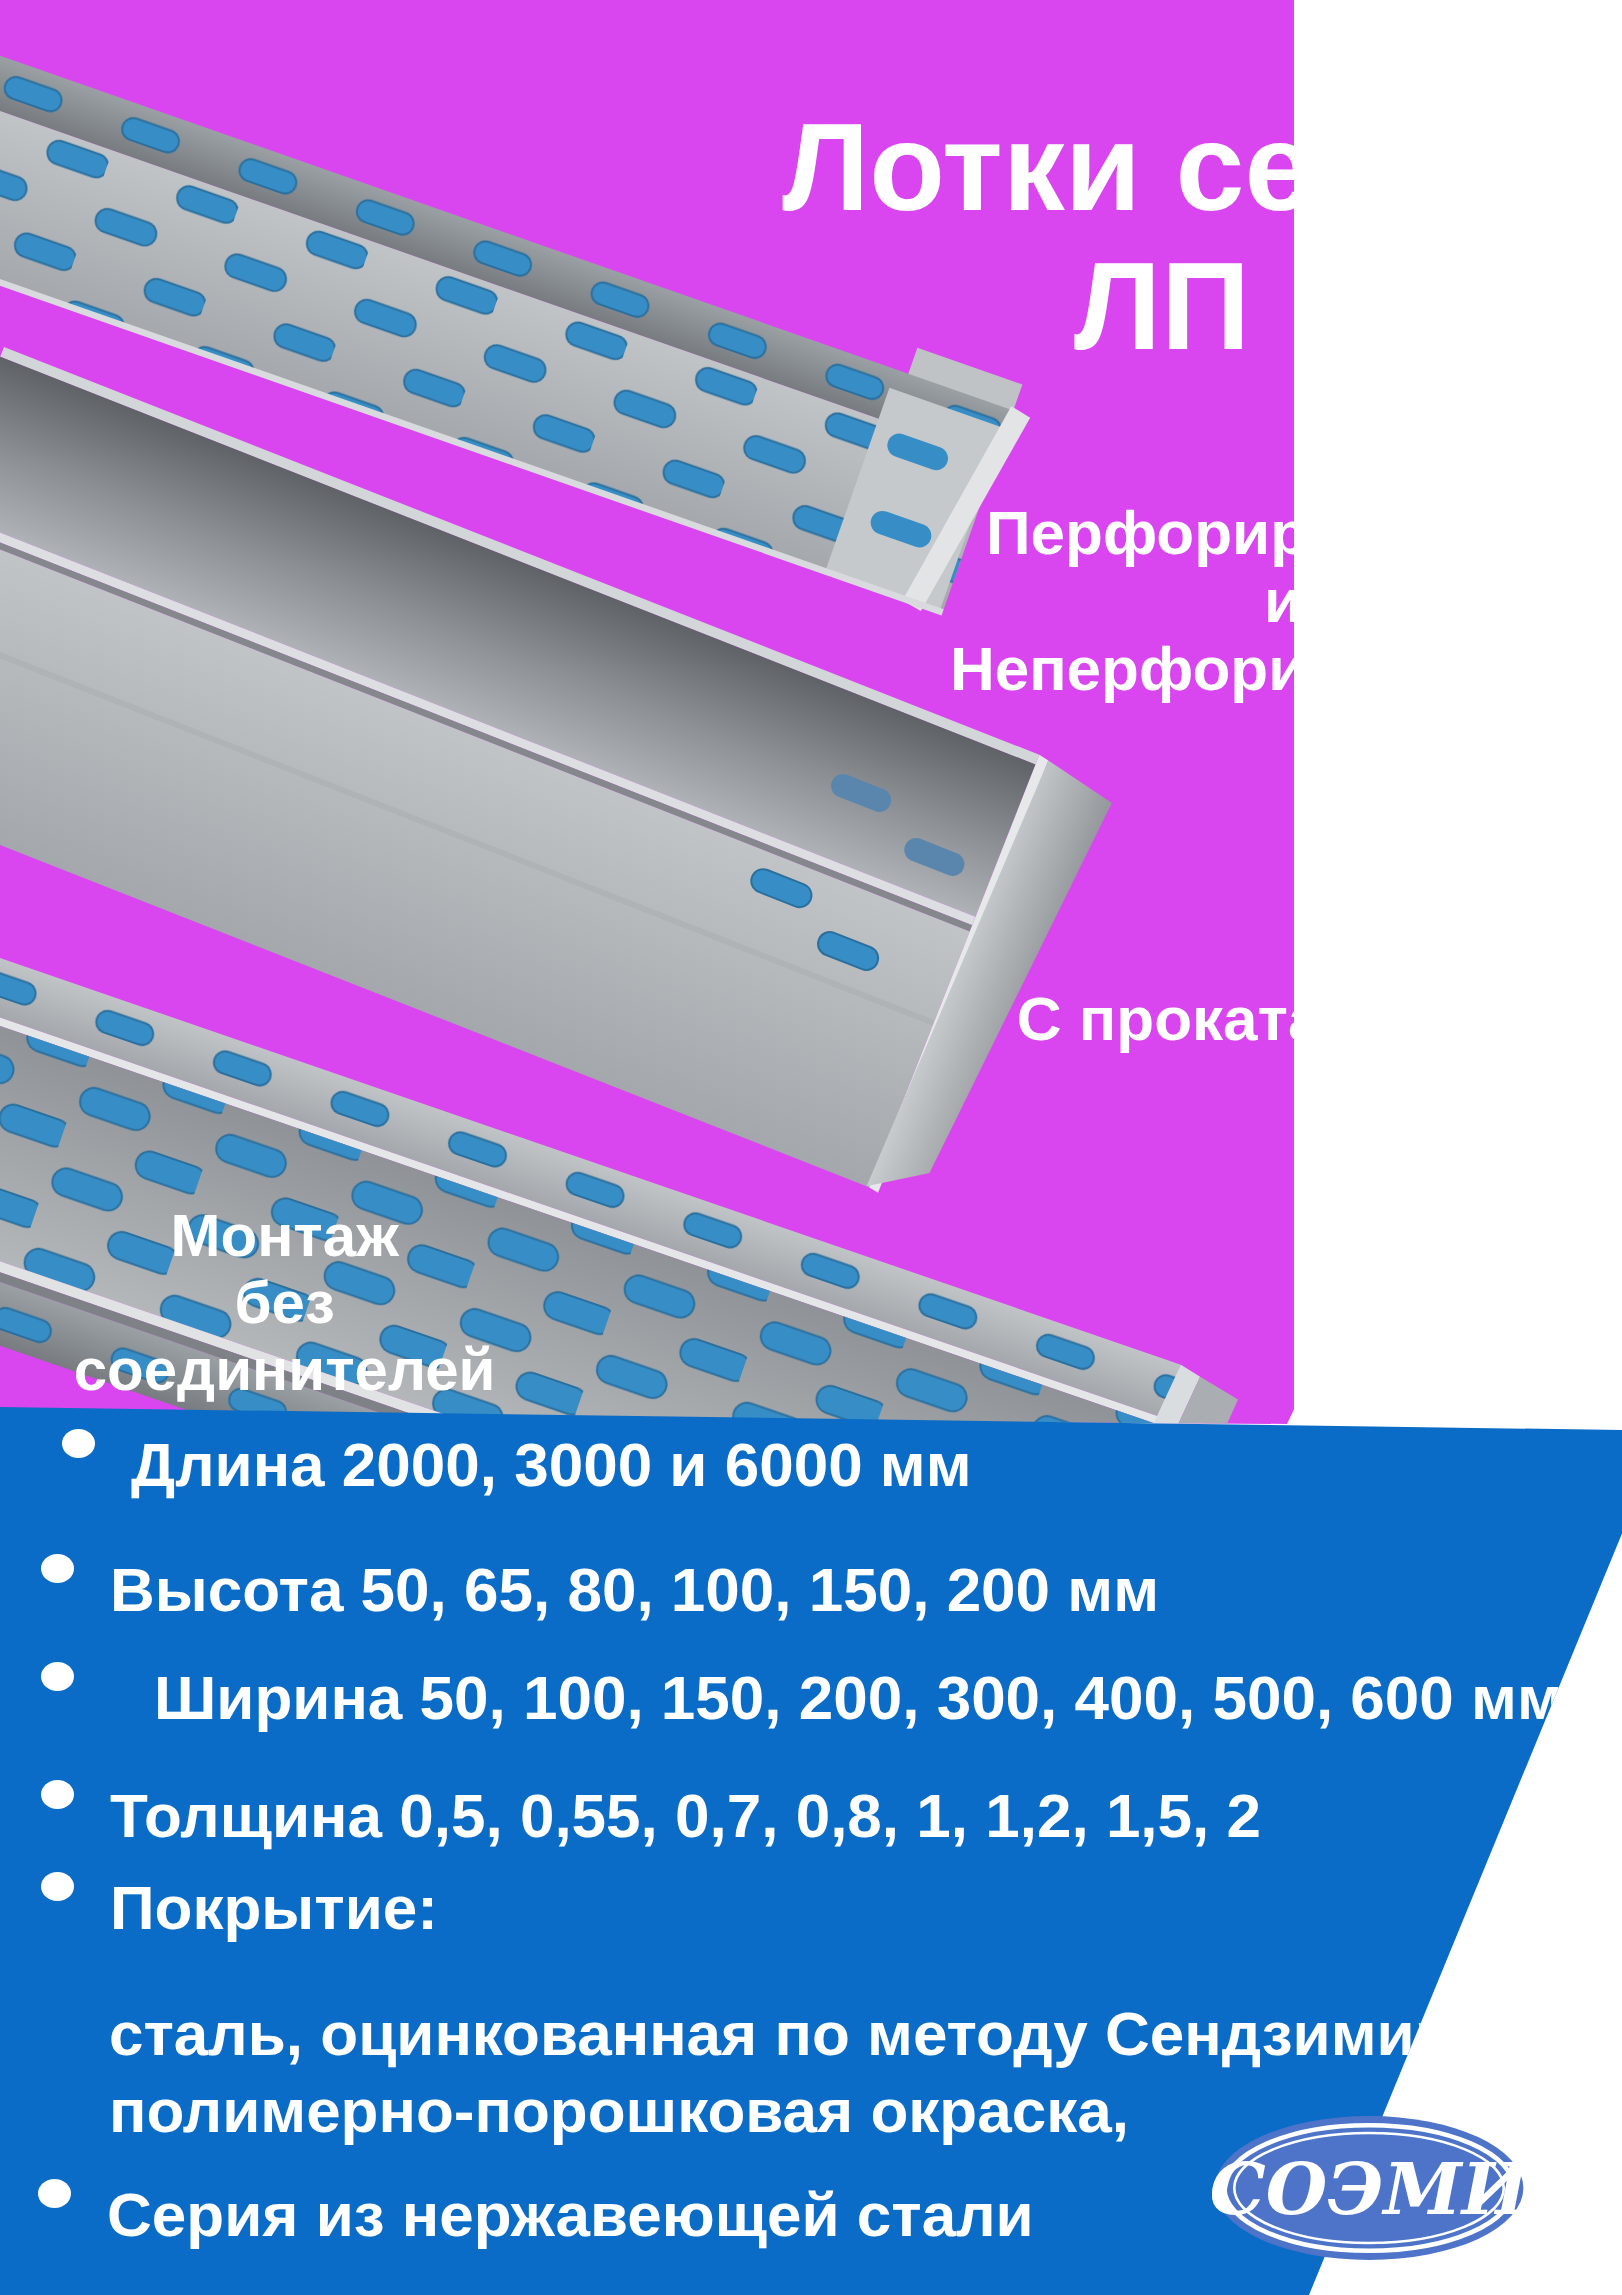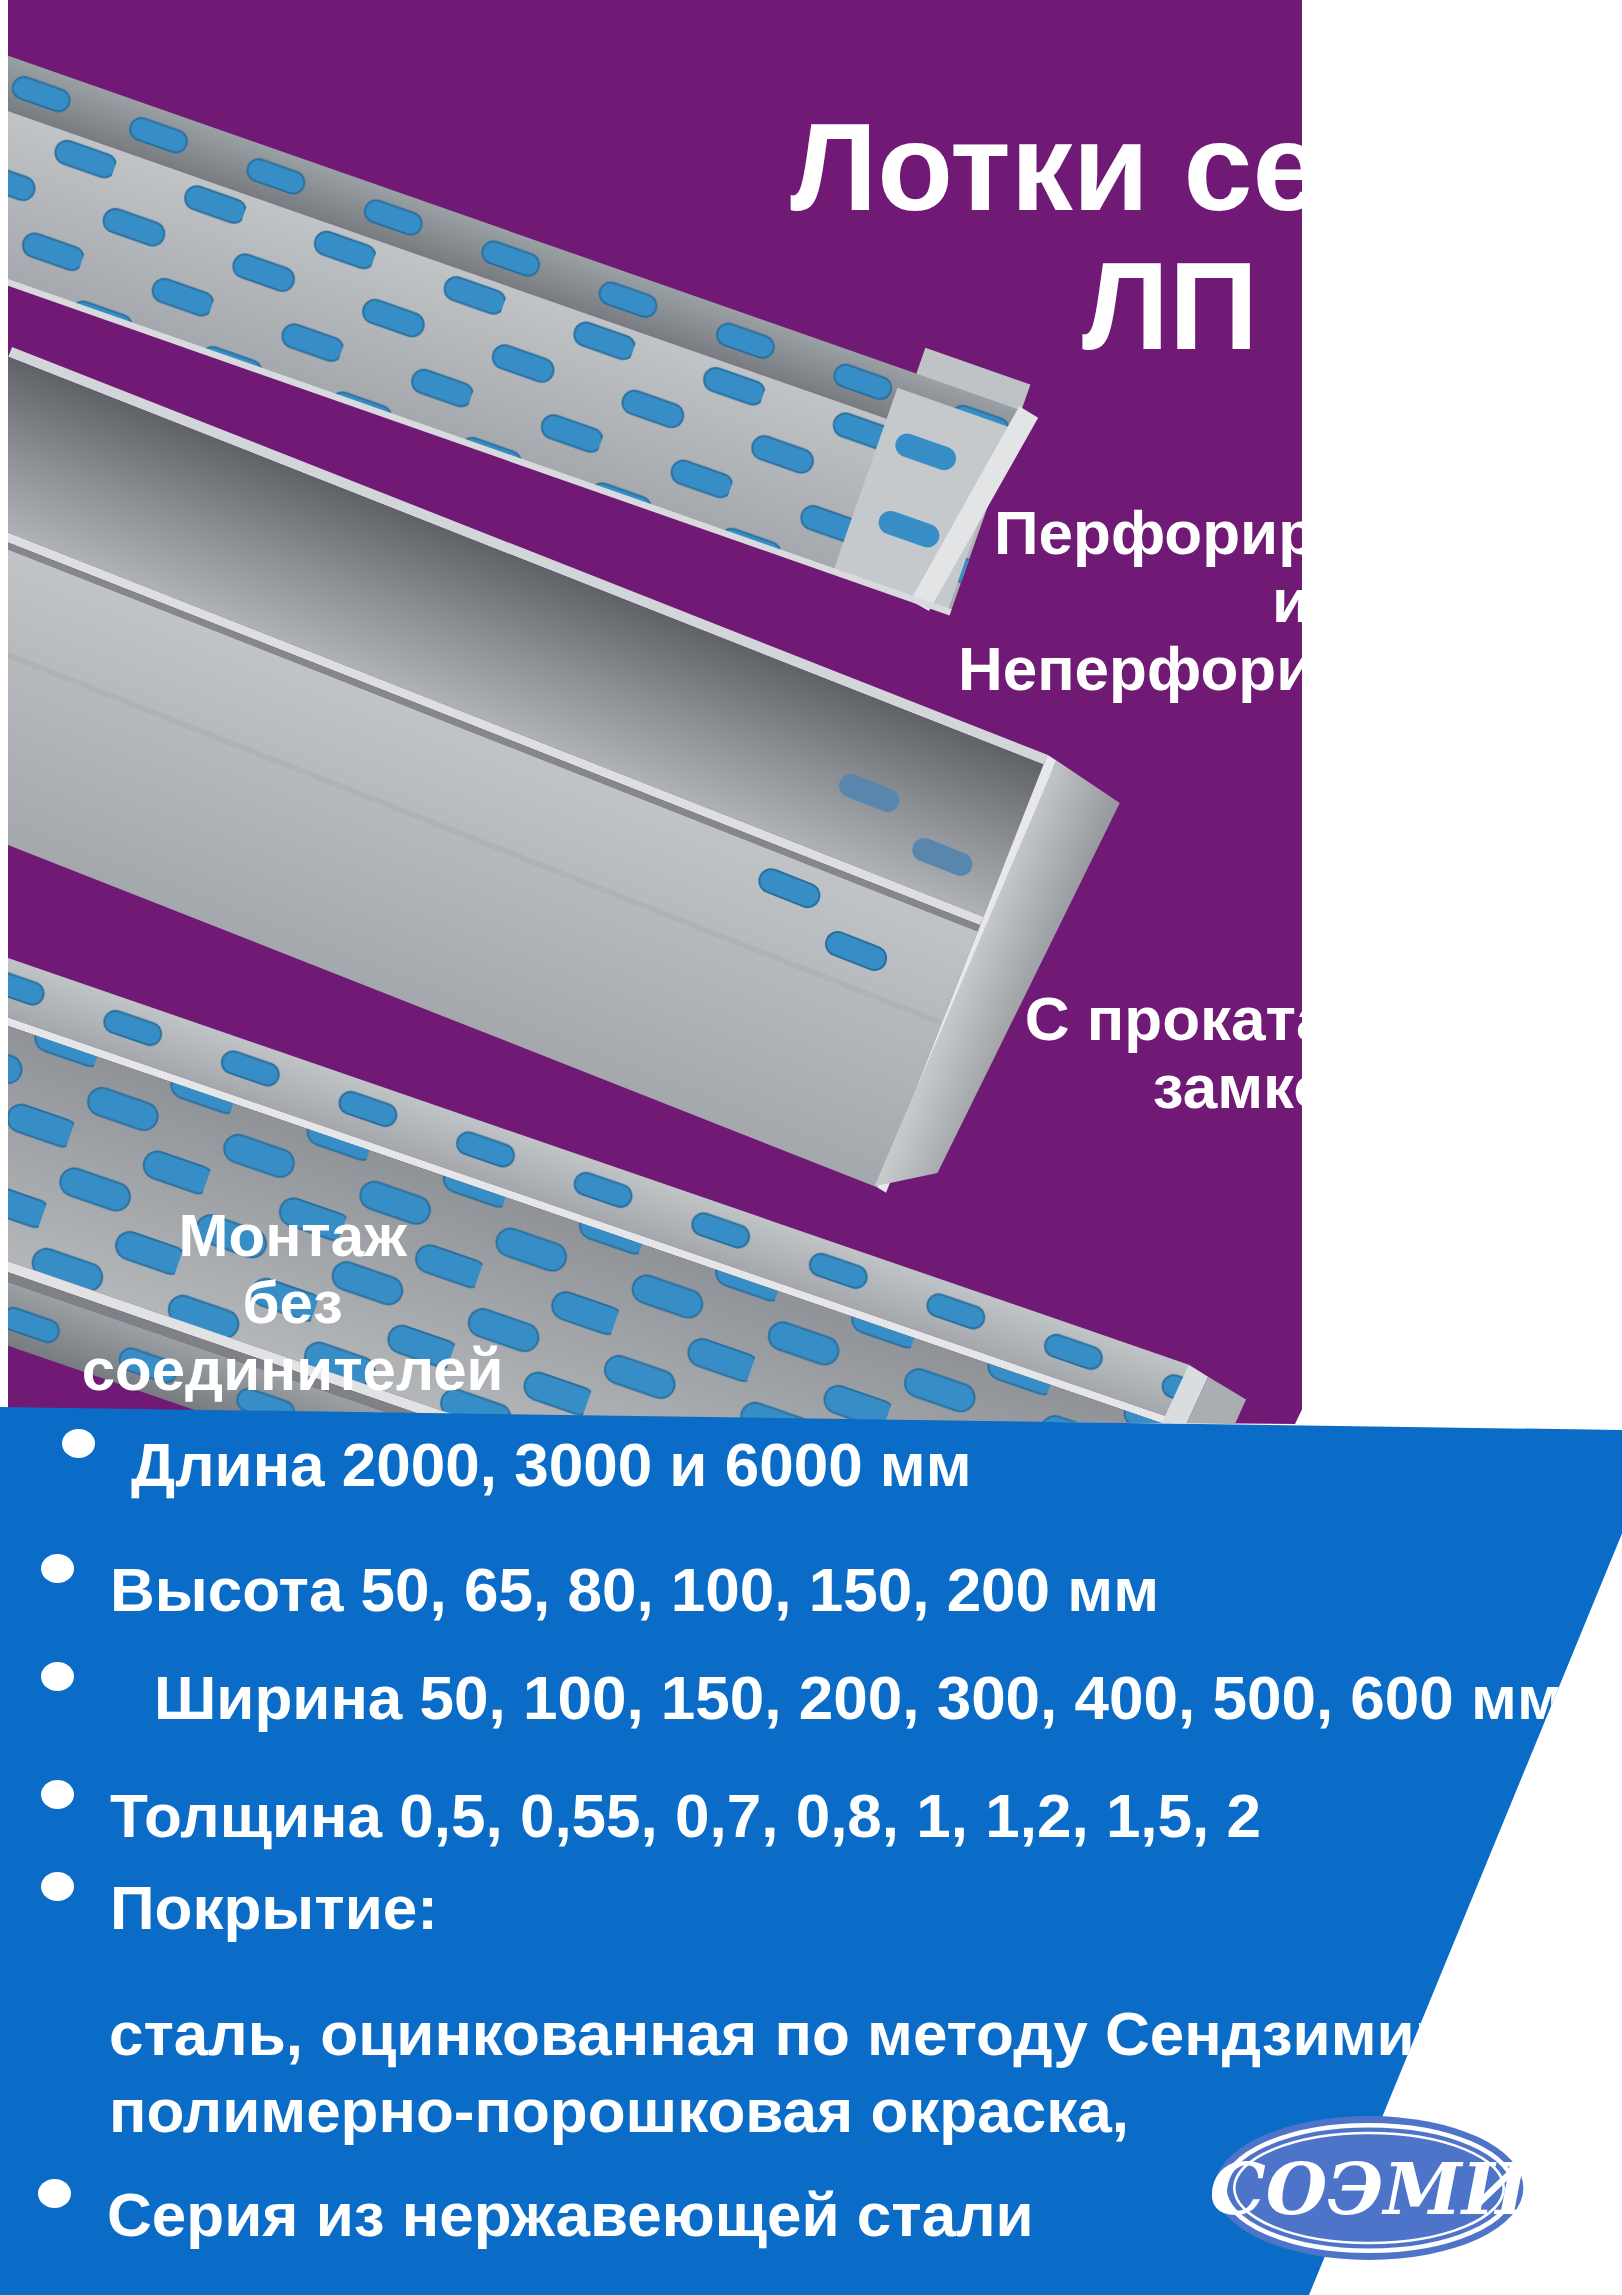--- a/index.html
+++ b/index.html
@@ -1,20 +1,20 @@
 <!DOCTYPE html>
 <html style="font-size:10.5px"><head>
 <meta charset="utf-8">
 <style>
   html,body{margin:0;padding:0;background:#ffffff;}
   .page{position:relative;width:1623px;height:2295px;background:#ffffff;overflow:hidden;
         font-family:"Liberation Sans", sans-serif;}
 
   
-  .photo{position:absolute;left:8px;top:0;width:1294px;height:1440px;background:#701a75;
+  .photo{position:absolute;left:0;top:0;width:1294px;height:1440px;background:#d946ef;
          clip-path:polygon(0 0,1623px 0,1623px 720px,1287px 1424px,0 1414px);}
   .photo svg{position:absolute;left:0;top:0;pointer-events:none;}
 
   .overlay-text{position:absolute;color:#ffffff;font-weight:bold;text-align:center;}
   .title{left:707px;top:98px;width:910px;font-size:124px;line-height:139px;}
   .lbl-perf{left:943px;top:499px;width:680px;font-size:62px;line-height:68px;}
   .lbl-lock{left:1008px;top:985px;width:497px;font-size:62px;line-height:68px;}
   .lbl-mount{left:19.6px;top:1202px;width:530px;font-size:60px;line-height:67px;}
 
   
@@ -122,21 +122,20 @@
     </div>
 
     <div class="overlay-text lbl-perf">
       <div>Перфорированные</div>
       <div>и</div>
       <div>Неперфорированные</div>
     </div>
 
     <div class="overlay-text lbl-lock">
       <div>С прокатанным</div>
-      <div>замком</div>
     </div>
 
     <div class="overlay-text lbl-mount">
       <div>Монтаж</div>
       <div>без соединителей</div>
     </div>
   </div>
 
   <div class="panel">
 

